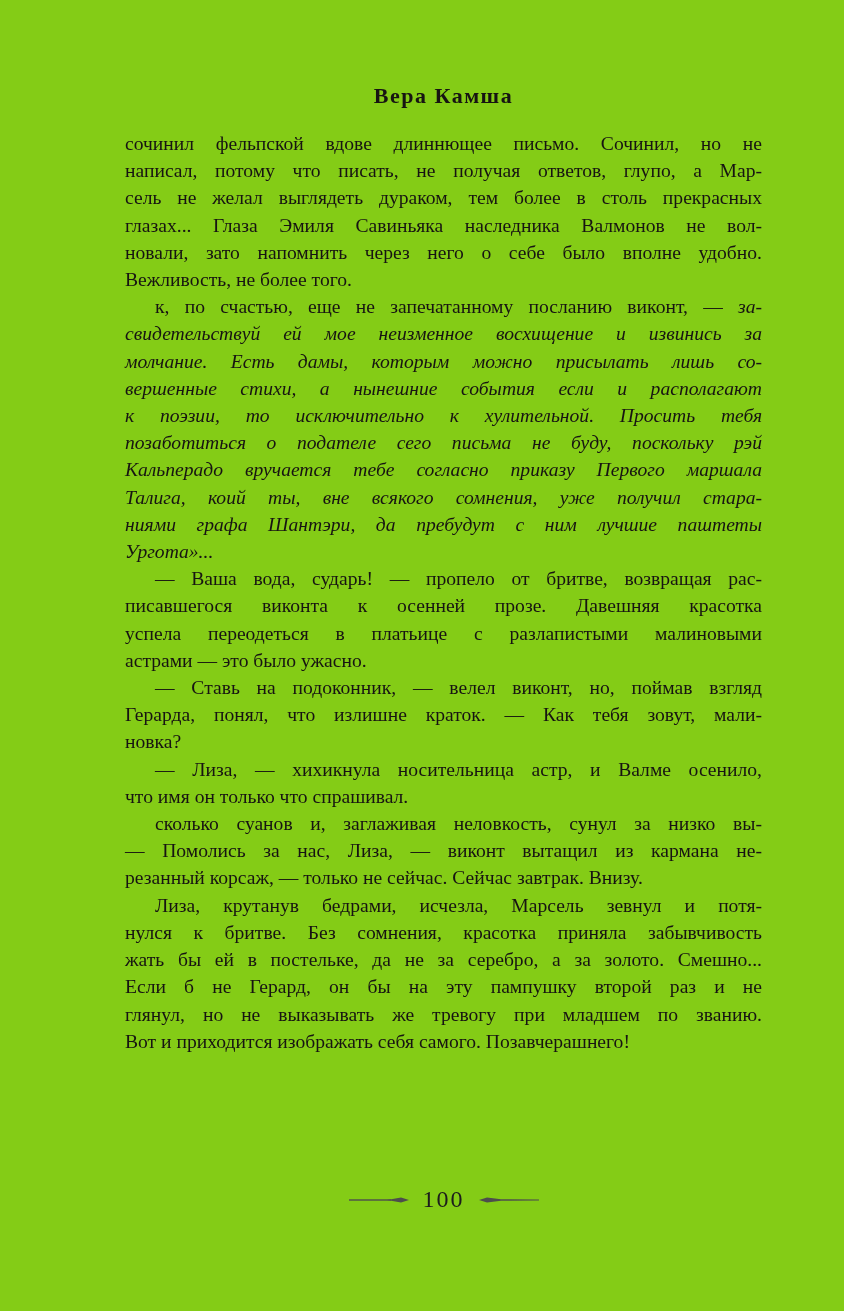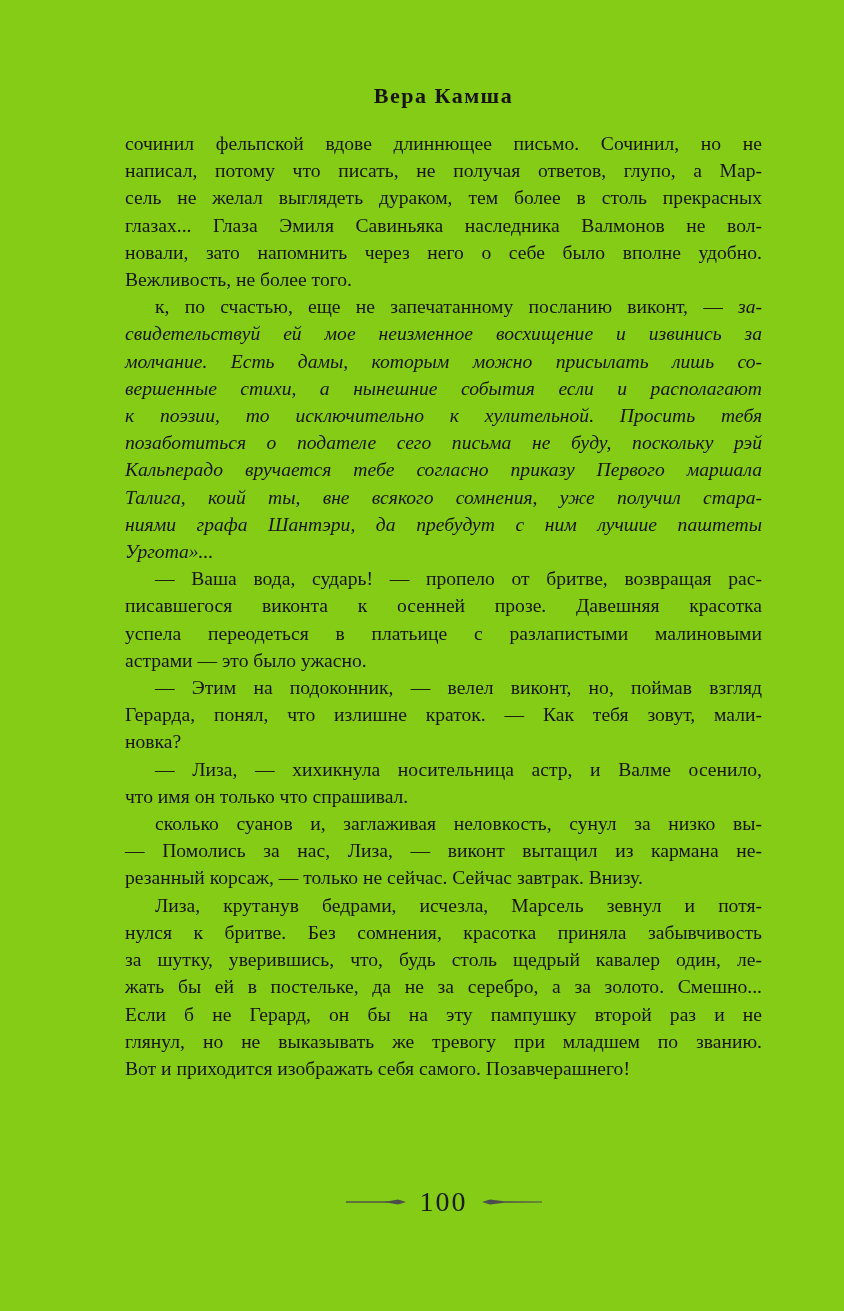--- a/index.html
+++ b/index.html
@@ -52,21 +52,21 @@
     position: absolute;
     top: 1186px;
     left: 125px;
     width: 637px;
     display: flex;
     align-items: center;
     justify-content: center;
     gap: 12px;
   }
   .page-number {
-    font-size: 28px;
+    font-size: 24px;
     letter-spacing: 2px;
     color: #1c1c1c;
   }
   .ornament { display: block; }
 </style>
 </head>
 <body>
 
 <div class="page">
 
@@ -89,40 +89,39 @@
     </div>
 
     <div class="para indent">
         <div class="line">— Ваша вода, сударь! — пропело от бритве, возвращая рас-</div>
         <div class="line">писавшегося виконта к осенней прозе. Давешняя красотка</div>
         <div class="line">успела переодеться в платьице с разлапистыми малиновыми</div>
         <div class="line last">астрами — это было ужасно.</div>
       </div>
 
     <div class="para indent">
-        <div class="line">— Этим на подоконник, — велел виконт, но, поймав взгляд</div>
+        <div class="line">— Ставь на подоконник, — велел виконт, но, поймав взгляд</div>
         <div class="line">Герарда, понял, что излишне краток. — Как тебя зовут, мали-</div>
         <div class="line last">новка?</div>
       </div>
 
     <div class="para indent">
         <div class="line">— Лиза, — хихикнула носительница астр, и Валме осенило,</div>
         <div class="line last">что имя он только что спрашивал.</div>
       </div>
 
     <div class="para indent">
         <div class="line">сколько суанов и, заглаживая неловкость, сунул за низко вы-</div>
         <div class="line">— Помолись за нас, Лиза, — виконт вытащил из кармана не-</div>
         <div class="line last">резанный корсаж, — только не сейчас. Сейчас завтрак. Внизу.</div>
       </div>
 
     <div class="para indent">
         <div class="line">Лиза, крутанув бедрами, исчезла, Марсель зевнул и потя-</div>
         <div class="line">нулся к бритве. Без сомнения, красотка приняла забывчивость</div>
-        <div class="line">за шутку, уверившись, что, будь столь щедрый кавалер один, ле-</div>
         <div class="line">жать бы ей в постельке, да не за серебро, а за золото. Смешно...</div>
         <div class="line">Если б не Герард, он бы на эту пампушку второй раз и не</div>
         <div class="line">глянул, но не выказывать же тревогу при младшем по званию.</div>
         <div class="line last">Вот и приходится изображать себя самого. Позавчерашнего!</div>
       </div>
 
   </div>
 
   <div class="footer">
     <svg class="ornament" width="62" height="8" viewBox="0 0 62 8">

